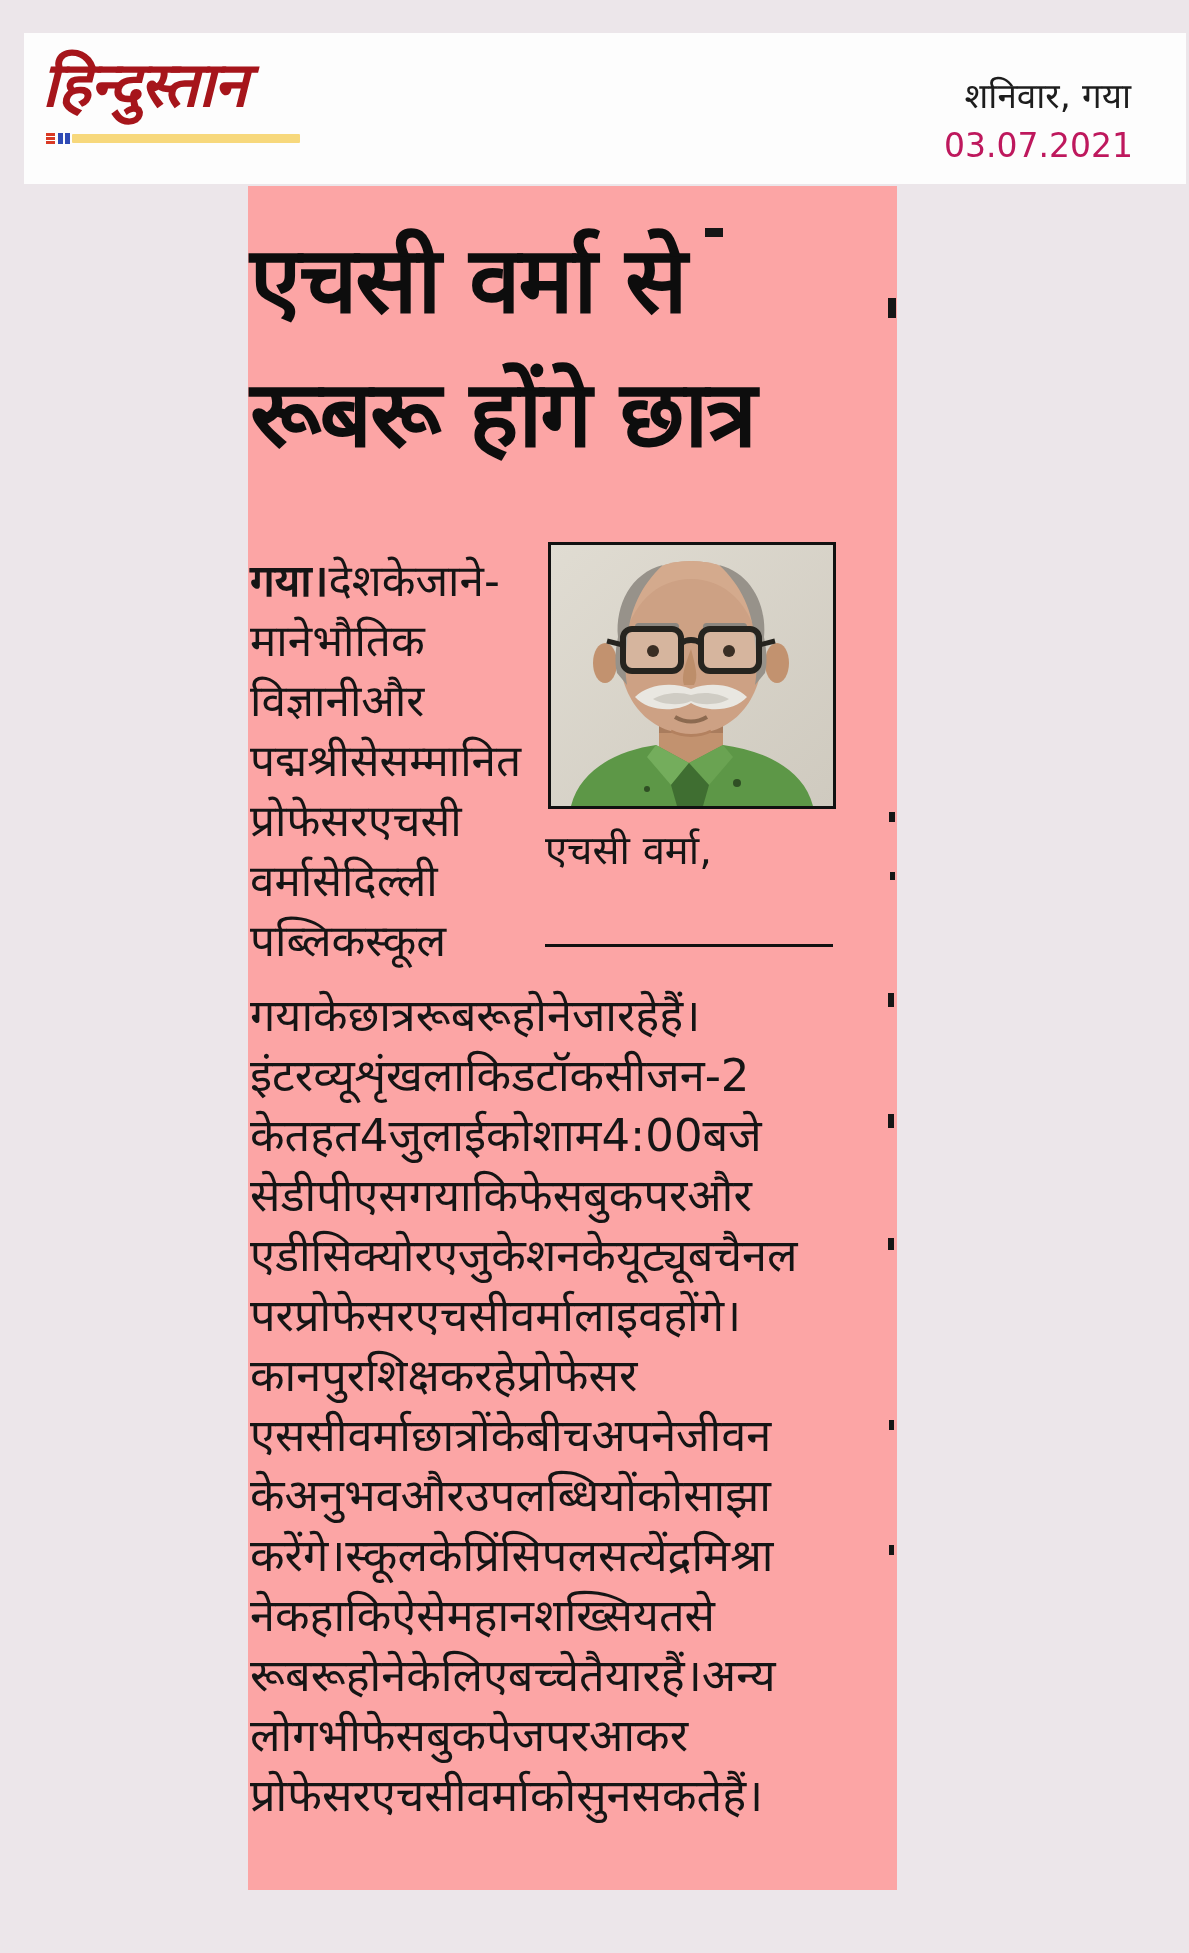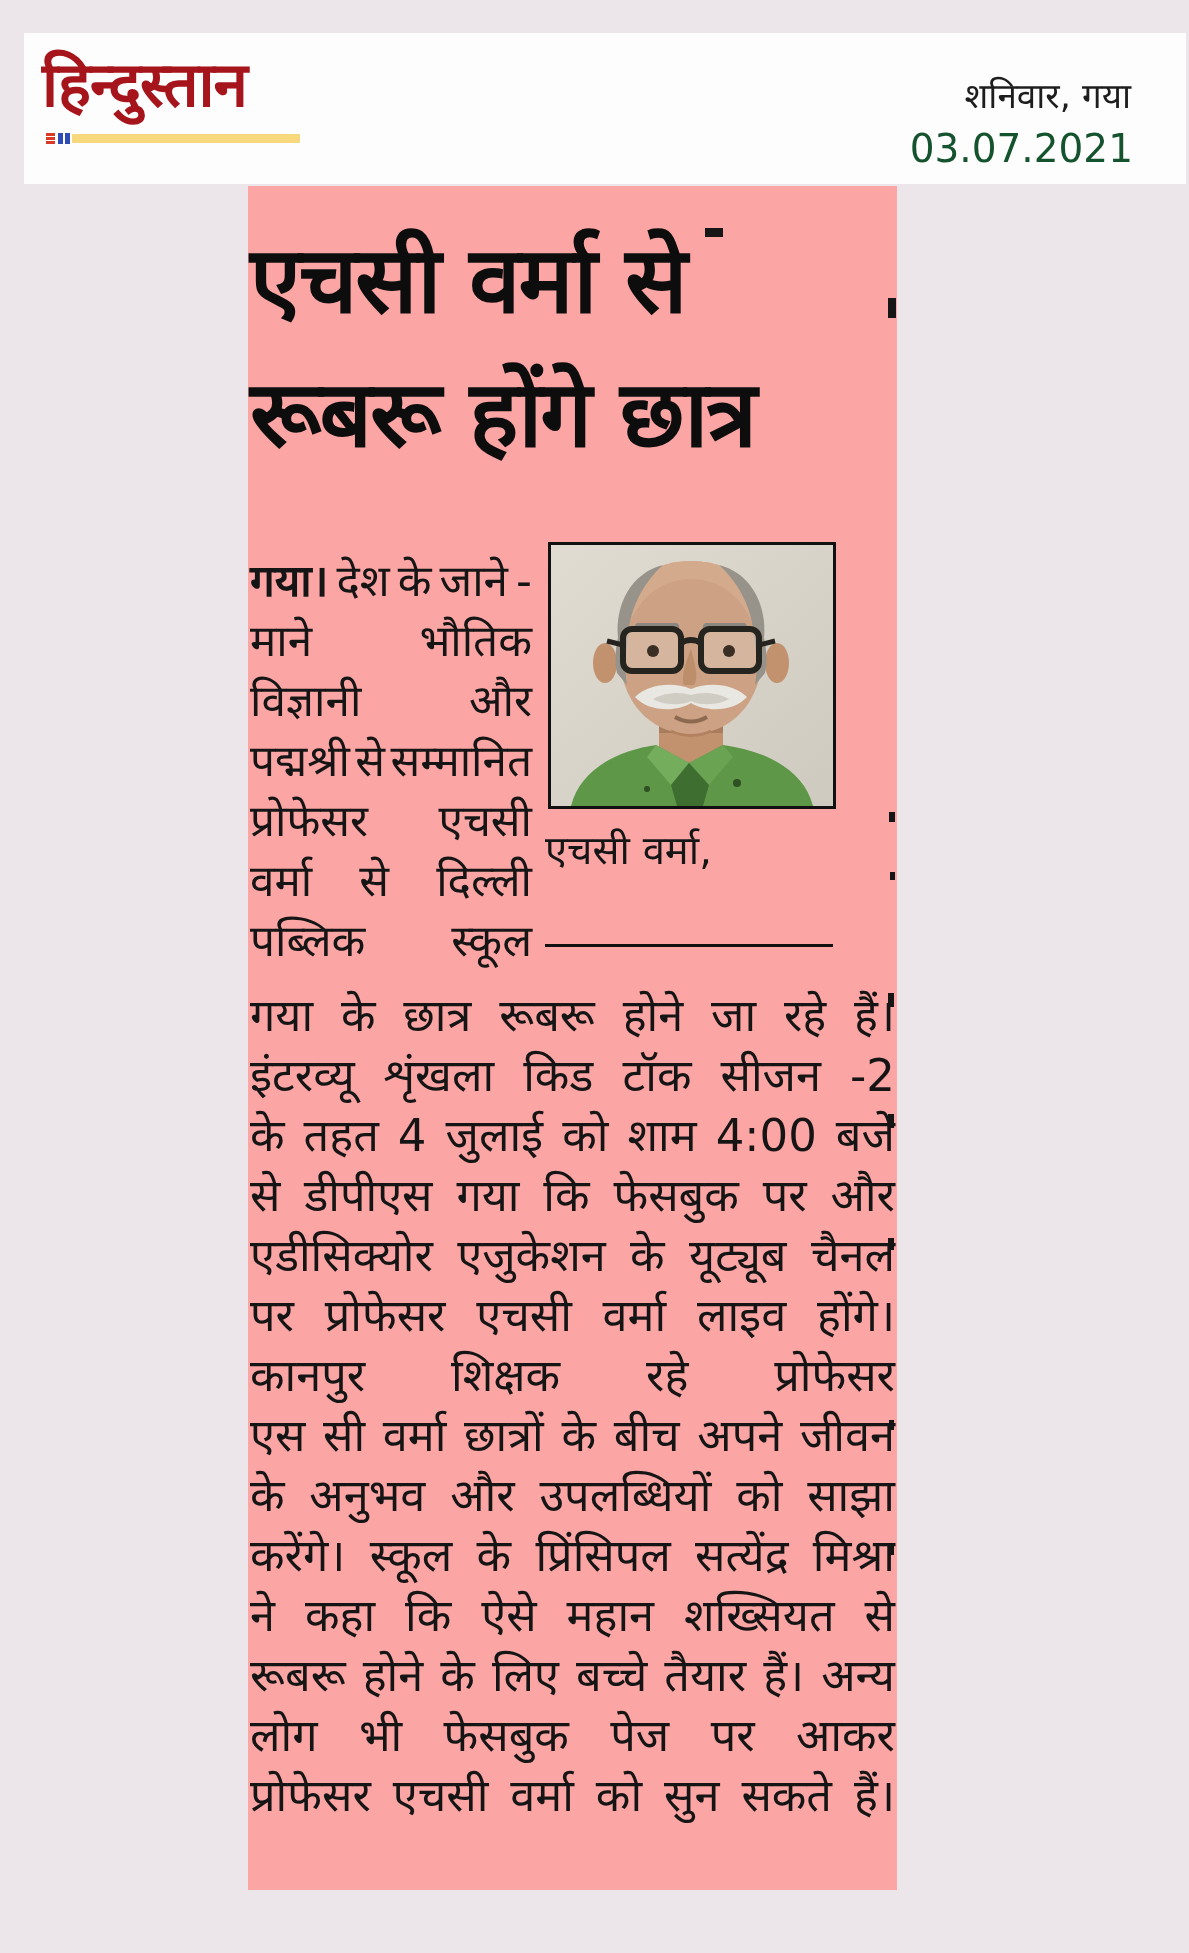--- a/index.html
+++ b/index.html
@@ -46,42 +46,42 @@
   }
   .logo-mark .bbar1{left:12px;}
   .logo-mark .bbar2{left:19px;}
   .edition{
     position:absolute;right:55px;top:38px;
     font-size:35px;color:#1d1d1d;
     white-space:nowrap;
   }
   .dateline{
     position:absolute;right:53px;top:93px;
-    font-size:39px;color:#14532d;
+    font-size:33px;color:#be185d;
     white-space:nowrap;
   }
   
   .clip{
     position:absolute;left:248px;top:186px;
     width:649px;height:1704px;
     background:#fca5a5;
   }
   .headline{
     position:absolute;left:2px;top:28px;
     font-size:92px;font-weight:700;
     letter-spacing:-2px;
     line-height:134px;
     color:#0d0d0d;
     white-space:nowrap;
   }
   .intro{
     position:absolute;left:2px;top:365px;width:282px;
   }
   .jline{
-    display:flex;justify-content:space-between;
+    display:flex;justify-content:flex-start;
     height:60px;line-height:60px;
     font-size:44px;
     white-space:nowrap;
   }
   .jline .w{display:inline-block;}
   .jline .bold{font-weight:700;}
   .photo-frame{
     position:absolute;left:300px;top:356px;
     width:282px;height:261px;
     border:3px solid #111;
@@ -105,21 +105,21 @@
   .body-text .jline{font-size:45px;}
   
   .frag{position:absolute;background:#161616;}
 </style>
 </head>
 <body>
 
 <div class="page">
 
   <div class="masthead">
-    <div class="logo" style="color:#a6151b;">हिन्दुस्तान</div>
+    <div class="logo" style="color:#a6151b;font-style:italic;">हिन्दुस्तान</div>
     <div class="logo-underline" style="background:#f7d87c;"></div>
     <div class="logo-mark">
       <div class="rbars"></div>
       <div class="bbar1"></div>
       <div class="bbar2"></div>
     </div>
     <div class="edition">शनिवार, गया</div>
     <div class="dateline">03.07.2021</div>
   </div>
 

